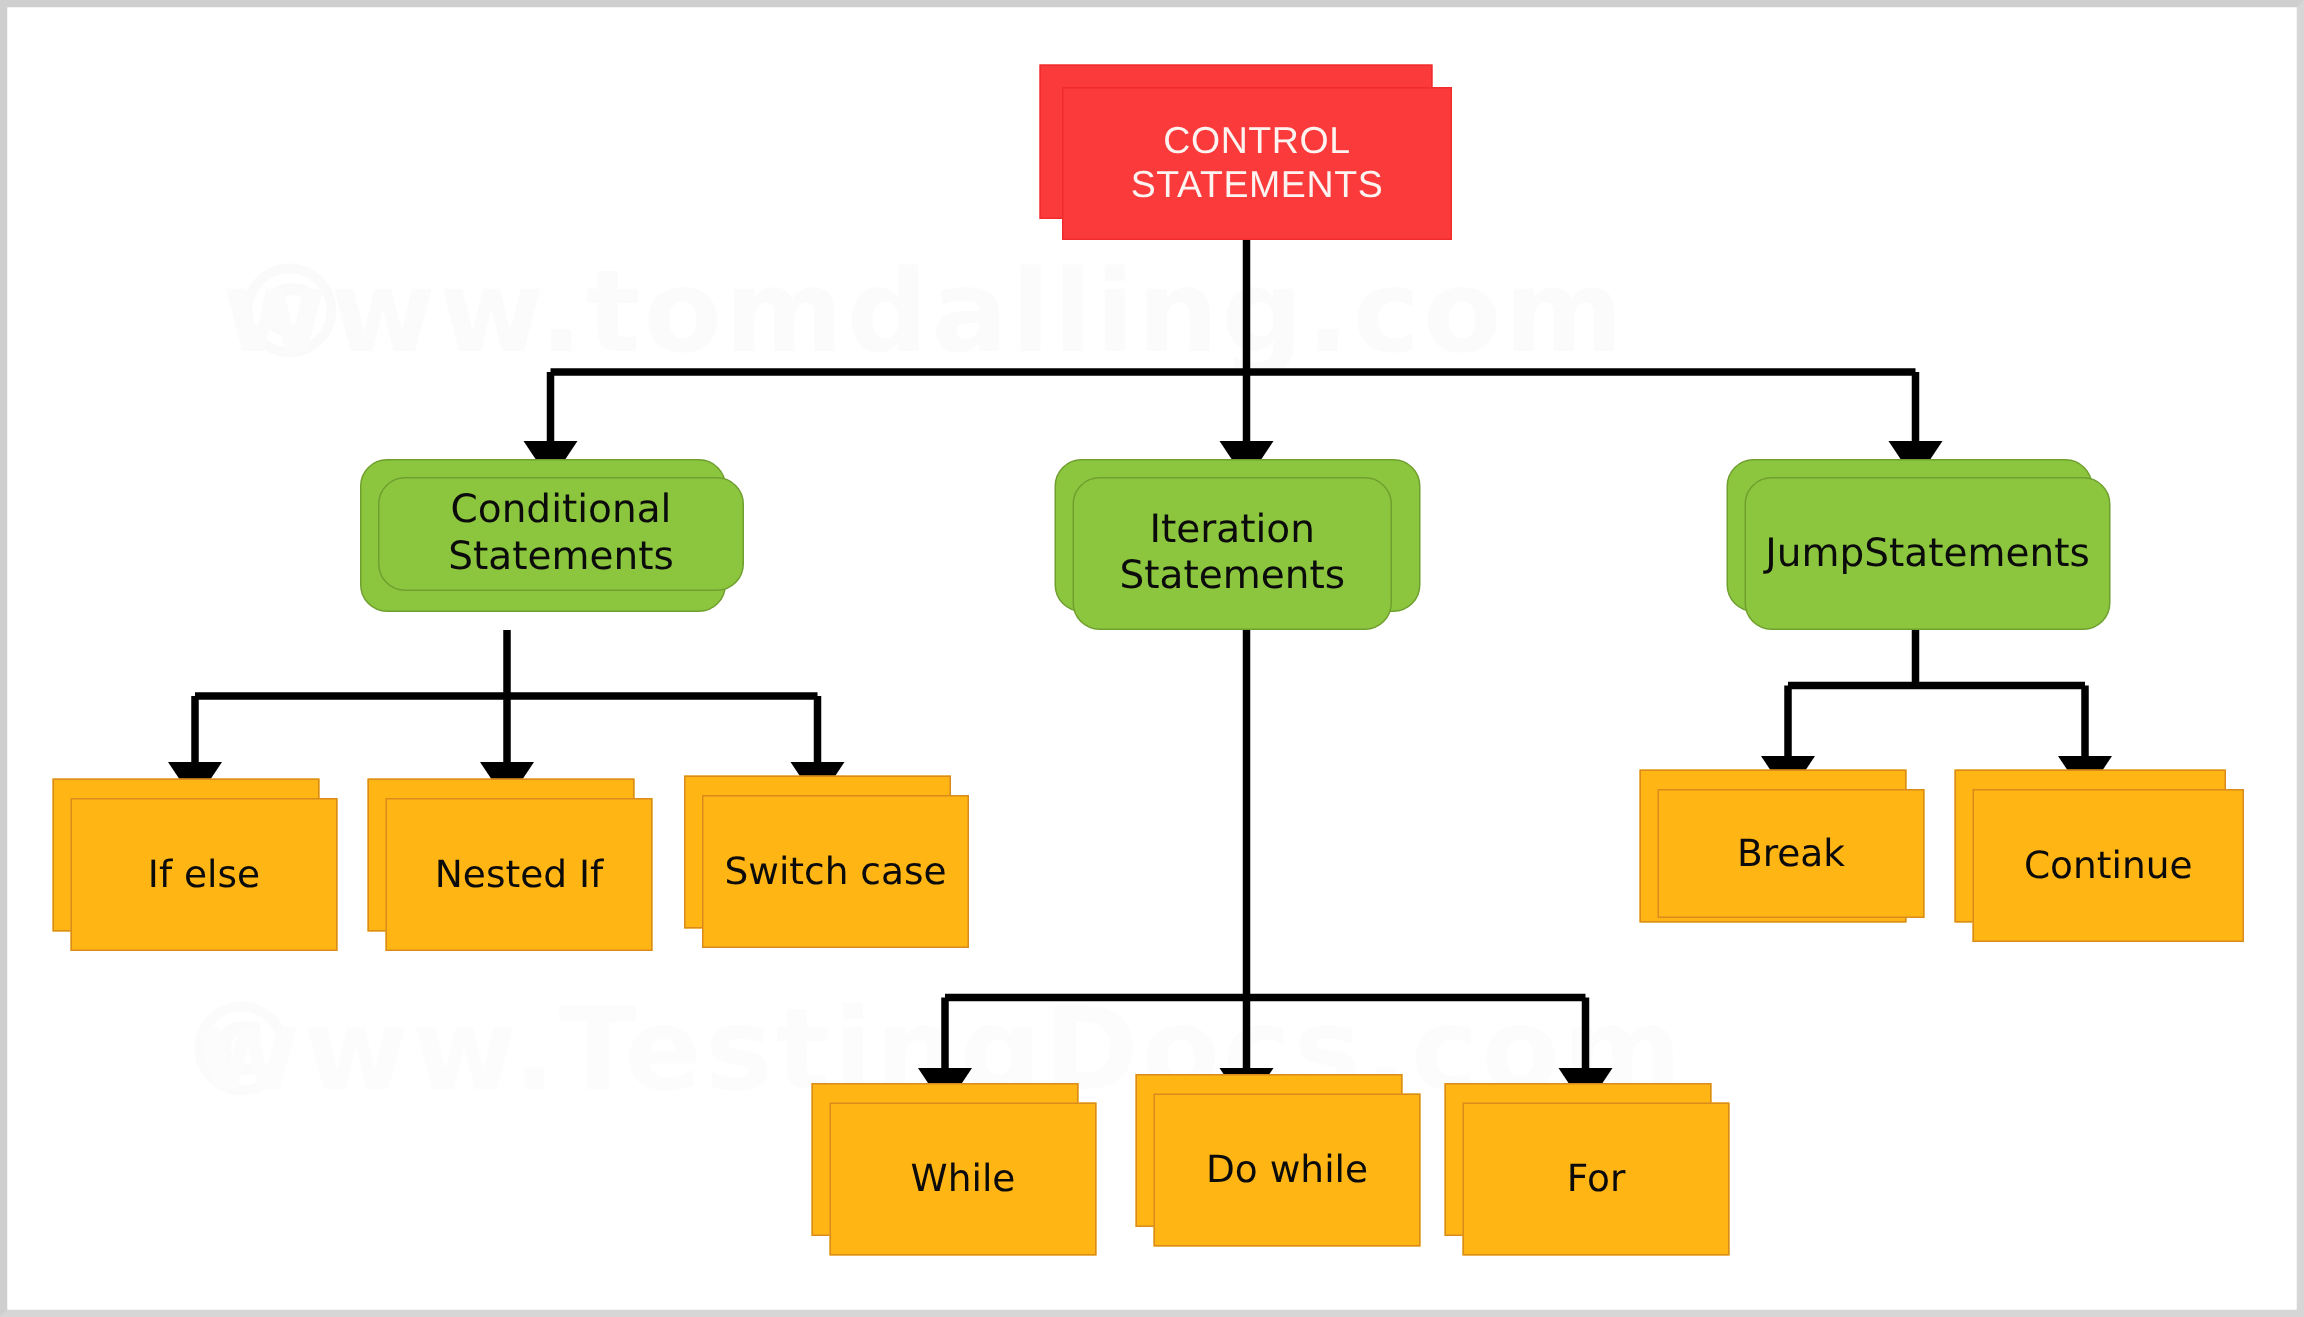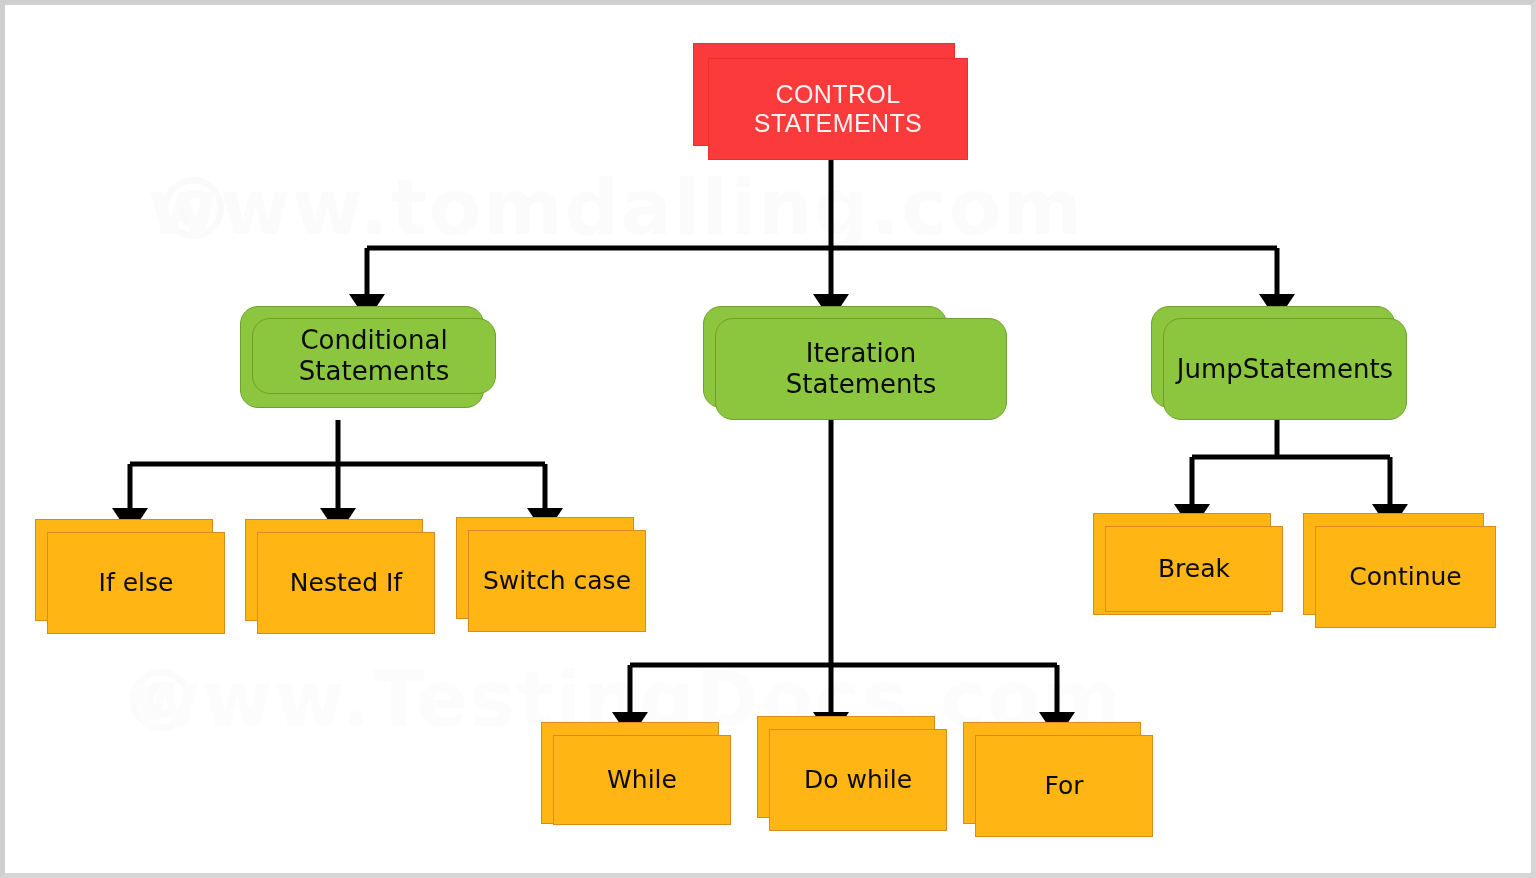--- a/index.html
+++ b/index.html
@@ -193,21 +193,21 @@
   <div class="node node-green" style="left:240px; top:306px; width:256px; height:114px;">
     <div class="card-back" style="left:0px; top:0px; width:244px; height:102px;"></div>
     <div class="card-front" style="left:12px; top:12px; width:244px; height:76px; flex-direction:column;">
       <span>Conditional</span>
       <span>Statements</span>
     </div>
   </div>
 
   <div class="node node-green" style="left:703px; top:306px; width:256px; height:114px;">
     <div class="card-back" style="left:0px; top:0px; width:244px; height:102px;"></div>
-    <div class="card-front" style="left:12px; top:12px; width:292px; height:102px; flex-direction:column;text-align:right;">
+    <div class="card-front" style="left:12px; top:12px; width:213px; height:102px; flex-direction:column;text-align:right;">
       <span>Iteration</span>
       <span>Statements</span>
     </div>
   </div>
 
   <div class="node node-green" style="left:1151px; top:306px; width:256px; height:114px;">
     <div class="card-back" style="left:0px; top:0px; width:244px; height:102px;"></div>
     <div class="card-front" style="left:12px; top:12px; width:244px; height:102px; ">
       <span>Jump</span>
       <span>Statements</span>
@@ -234,21 +234,21 @@
     <div class="card-front" style="left:12px; top:13px; width:178px; height:86px;">Break</div>
   </div>
 
   <div class="node node-orange" style="left:1303px; top:513px; width:193px; height:115px;">
     <div class="card-back" style="left:0px; top:0px; width:181px; height:102px;"></div>
     <div class="card-front" style="left:12px; top:13px; width:181px; height:102px;">Continue</div>
   </div>
 
   <div class="node node-orange" style="left:541px; top:722px; width:190px; height:115px;">
     <div class="card-back" style="left:0px; top:0px; width:178px; height:102px;"></div>
-    <div class="card-front" style="left:12px; top:13px; width:178px; height:90px;">While</div>
+    <div class="card-front" style="left:12px; top:13px; width:178px; height:102px;">While</div>
   </div>
 
   <div class="node node-orange" style="left:757px; top:716px; width:190px; height:115px;">
     <div class="card-back" style="left:0px; top:0px; width:178px; height:102px;"></div>
     <div class="card-front" style="left:12px; top:13px; width:178px; height:102px;">Do while</div>
   </div>
 
   <div class="node node-orange" style="left:963px; top:722px; width:190px; height:115px;">
     <div class="card-back" style="left:0px; top:0px; width:178px; height:102px;"></div>
     <div class="card-front" style="left:12px; top:13px; width:178px; height:102px;">For</div>

